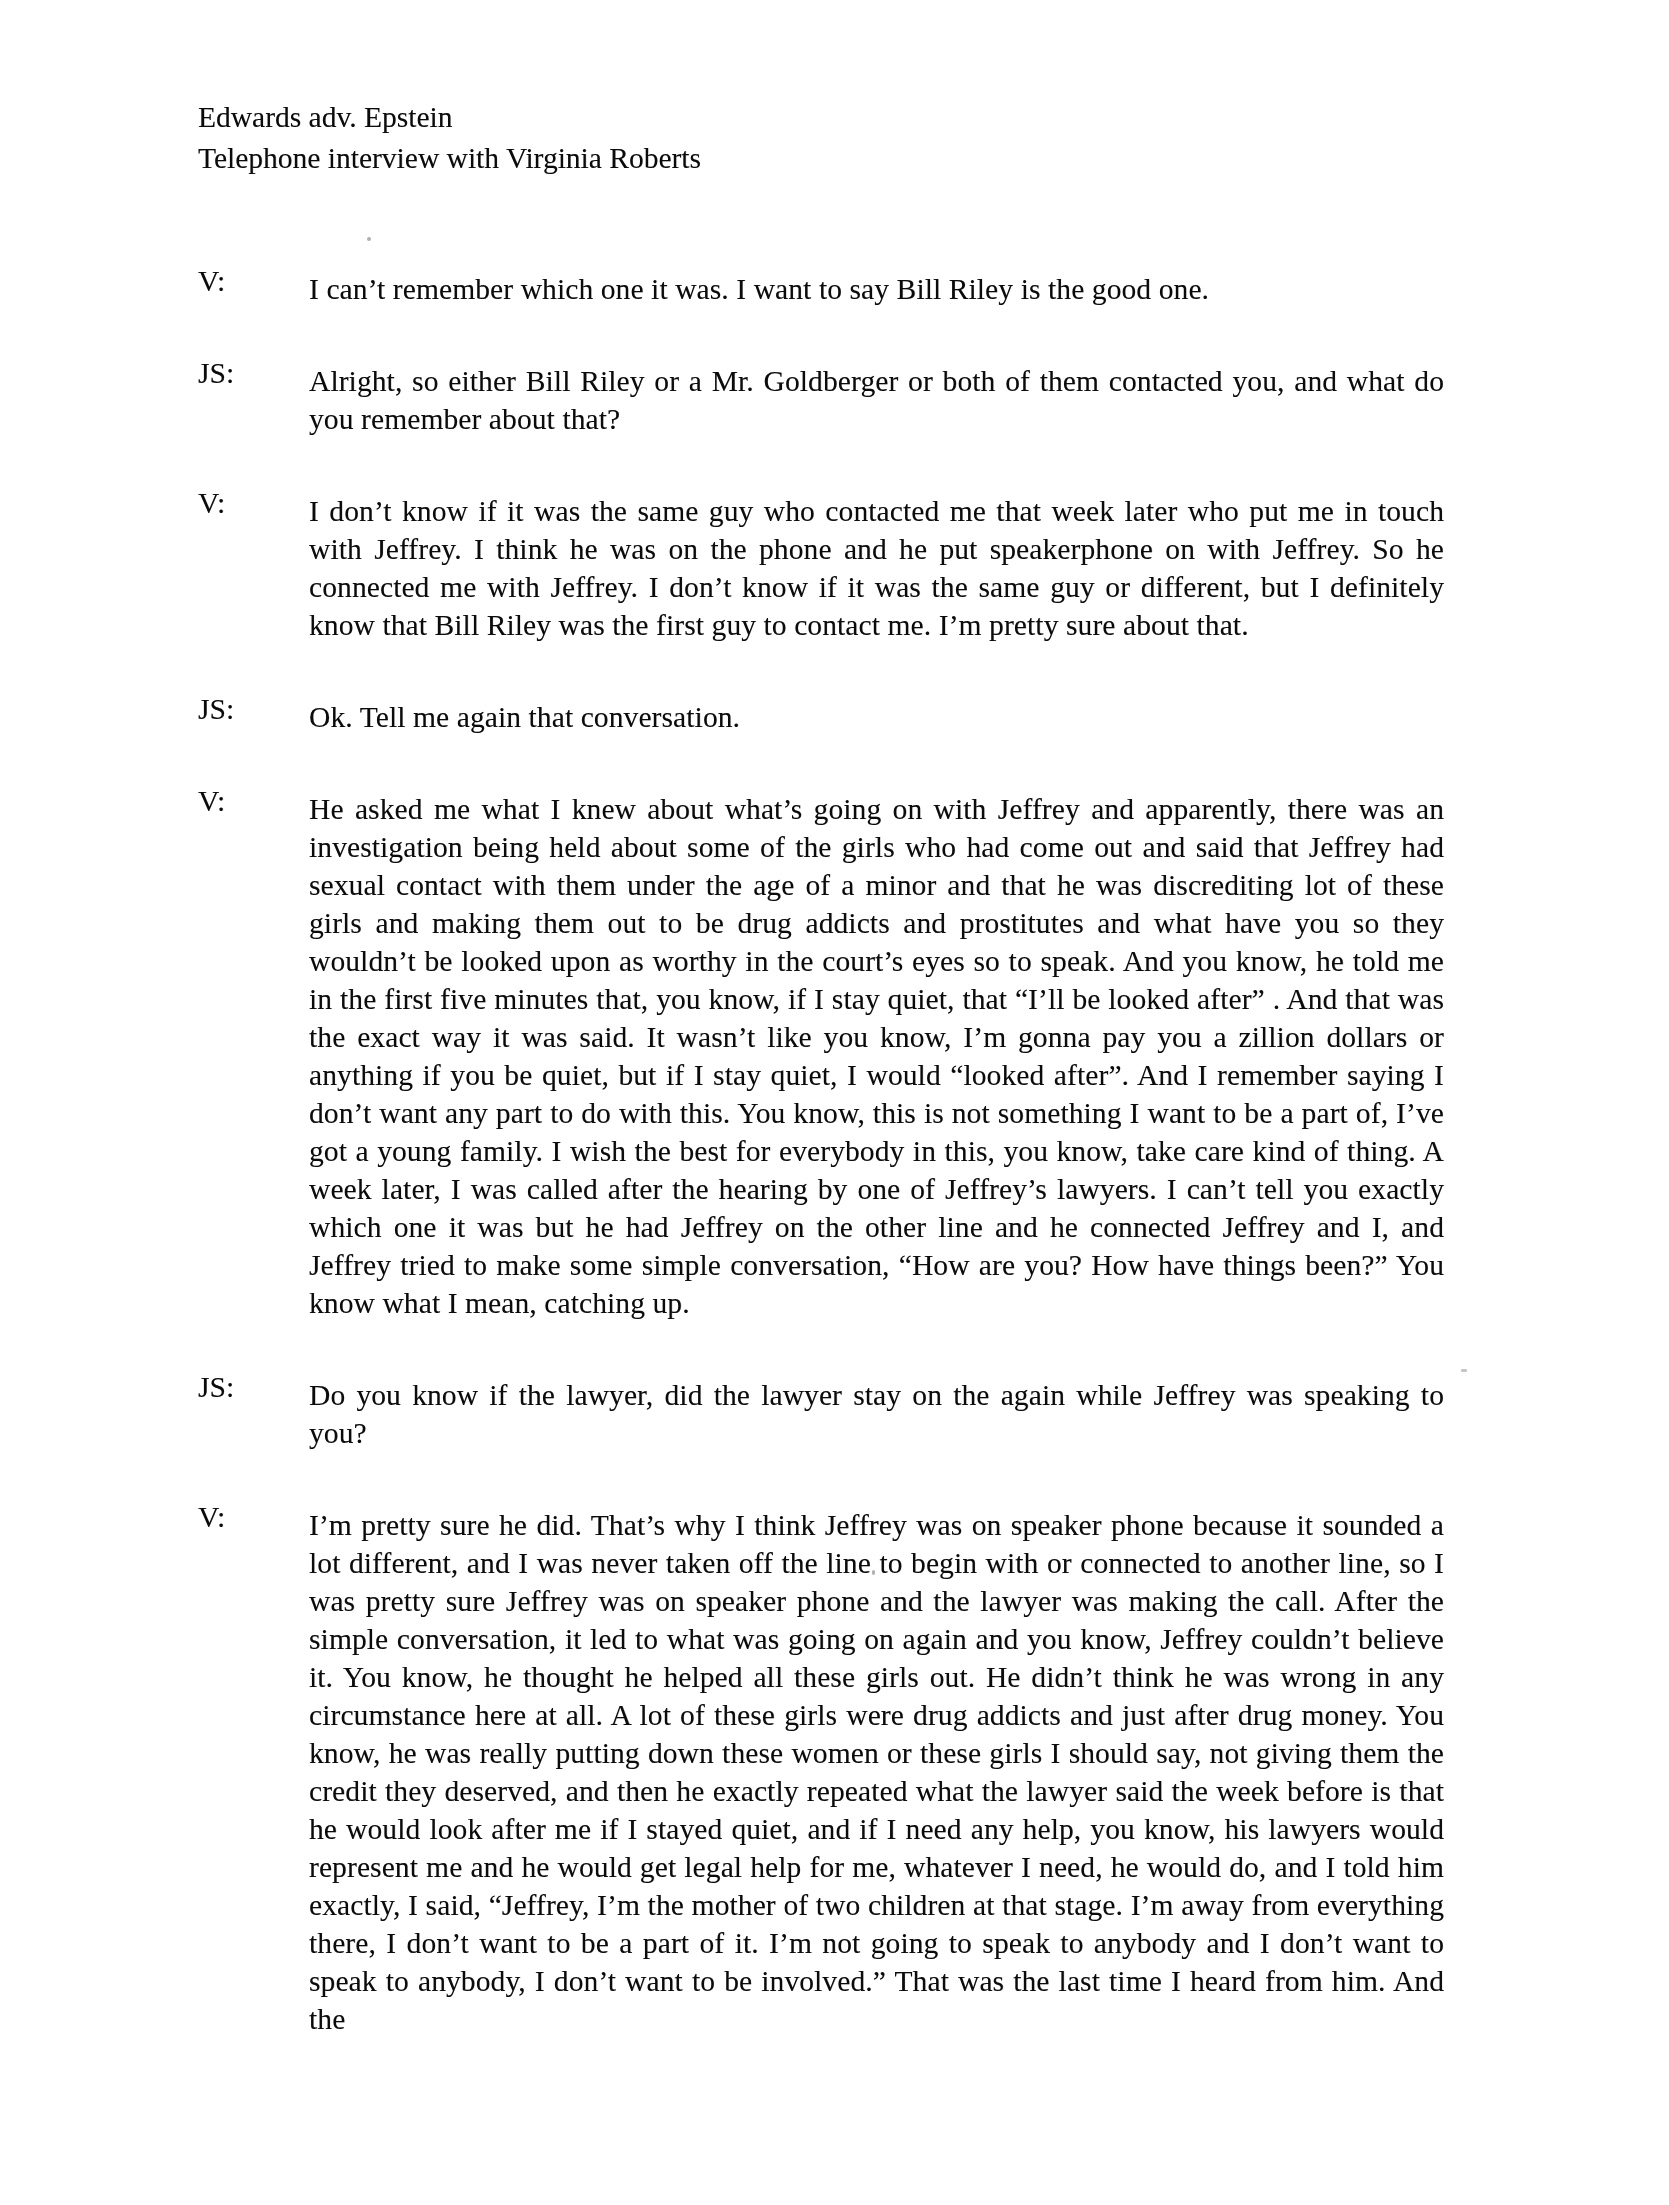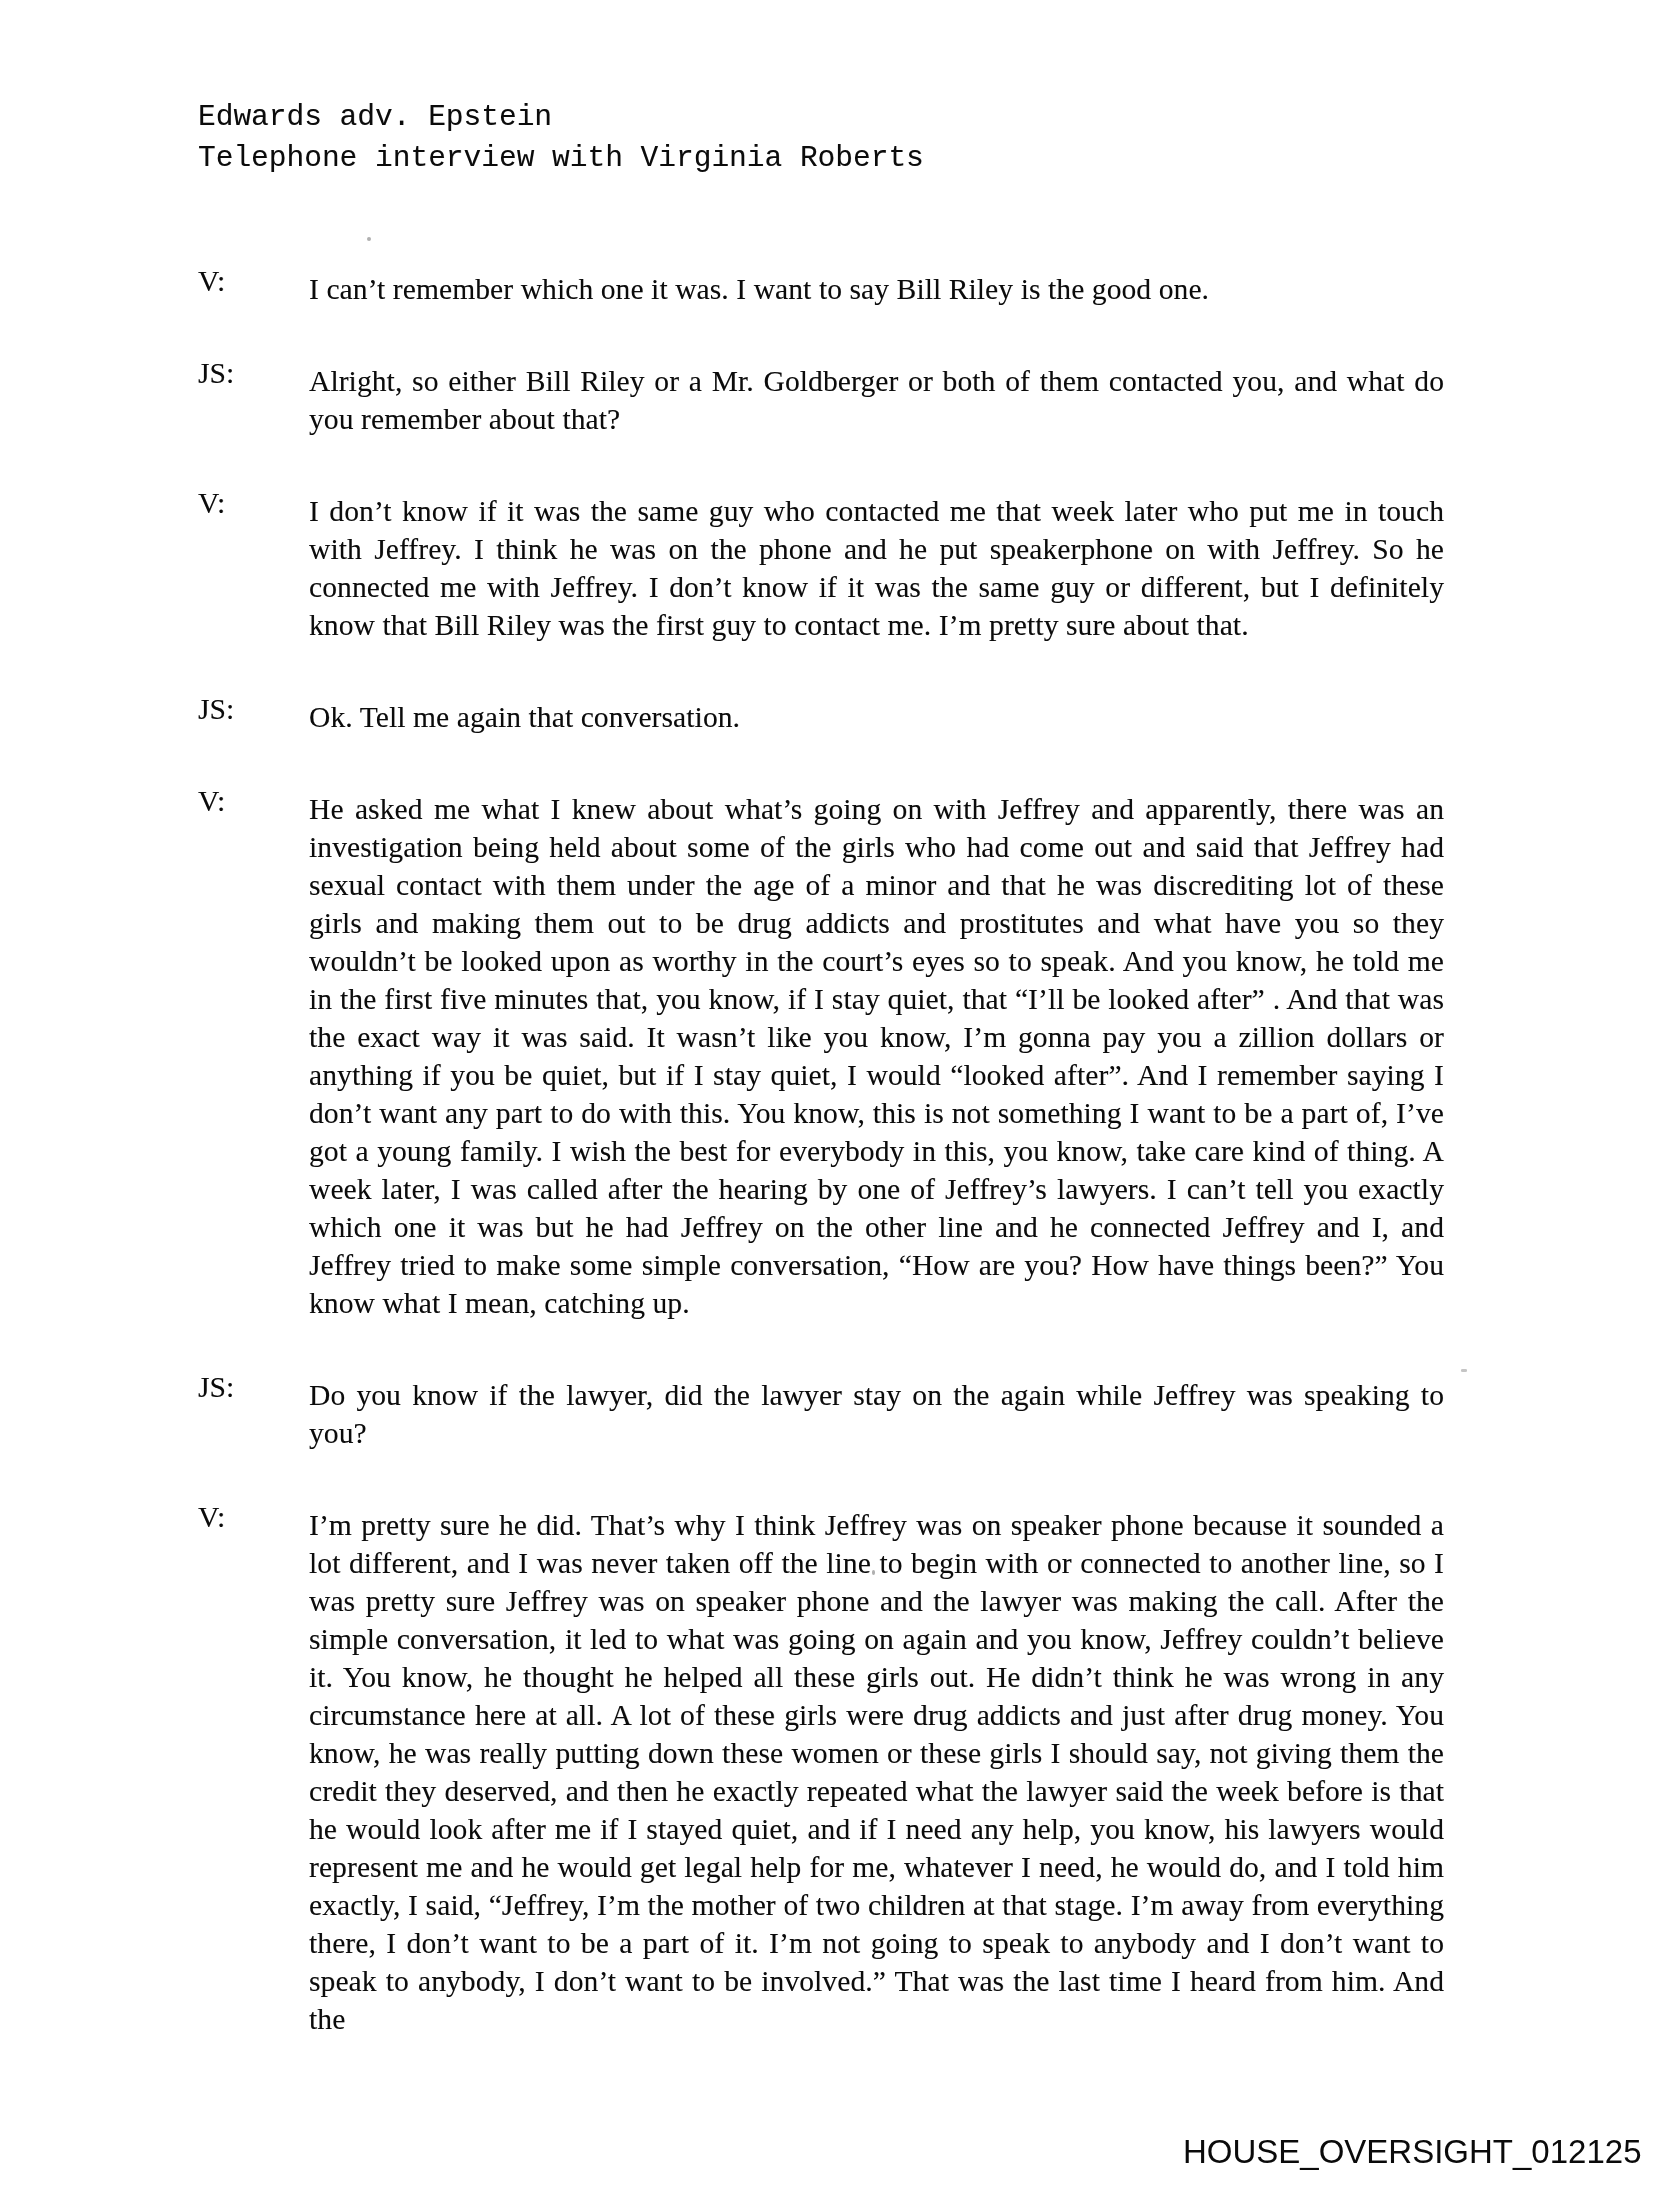--- a/index.html
+++ b/index.html
@@ -17,21 +17,20 @@
     overflow: hidden;
     text-shadow: 0.3px 0.3px 0 rgba(0,0,0,0.28);
   }
   .header {
     position: absolute;
     top: 97px;
     left: 198px;
     font-size: 29.5px;
     line-height: 41px;
     white-space: nowrap;
-    font-family: Liberation Mono, monospace;
   }
   .dialogue {
     position: absolute;
     top: 262px;
     left: 198px;
     width: 1254px;
   }
   .entry {
     display: grid;
     grid-template-columns: 103px 1fr;
@@ -114,16 +113,15 @@
   <div class="entry">
     <span class="speaker">V:</span>
     <p>I’m pretty sure he did. That’s why I think Jeffrey was on speaker phone because it sounded a lot different, and I was never taken off the line to begin with or connected to another line, so I was pretty sure Jeffrey was on speaker phone and the lawyer was making the call. After the simple conversation, it led to what was going on again and you know, Jeffrey couldn’t believe it. You know, he thought he helped all these girls out. He didn’t think he was wrong in any circumstance here at all. A lot of these girls were drug addicts and just after drug money. You know, he was really putting down these women or these girls I should say, not giving them the credit they deserved, and then he exactly repeated what the lawyer said the week before is that he would look after me if I stayed quiet, and if I need any help, you know, his lawyers would represent me and he would get legal help for me, whatever I need, he would do, and I told him exactly, I said, “Jeffrey, I’m the mother of two children at that stage. I’m away from everything there, I don’t want to be a part of it. I’m not going to speak to anybody and I don’t want to speak to anybody, I don’t want to be involved.” That was the last time I heard from him. And the</p>
   </div>
 </div>
 
   <div class="speck speck-1"></div>
   <div class="speck speck-2"></div>
   <div class="speck speck-3"></div>
 
-  <div class="footer">HOUSE_OVERSIGHT_012125</div>
 
 </div>
 
 
 </body></html>

